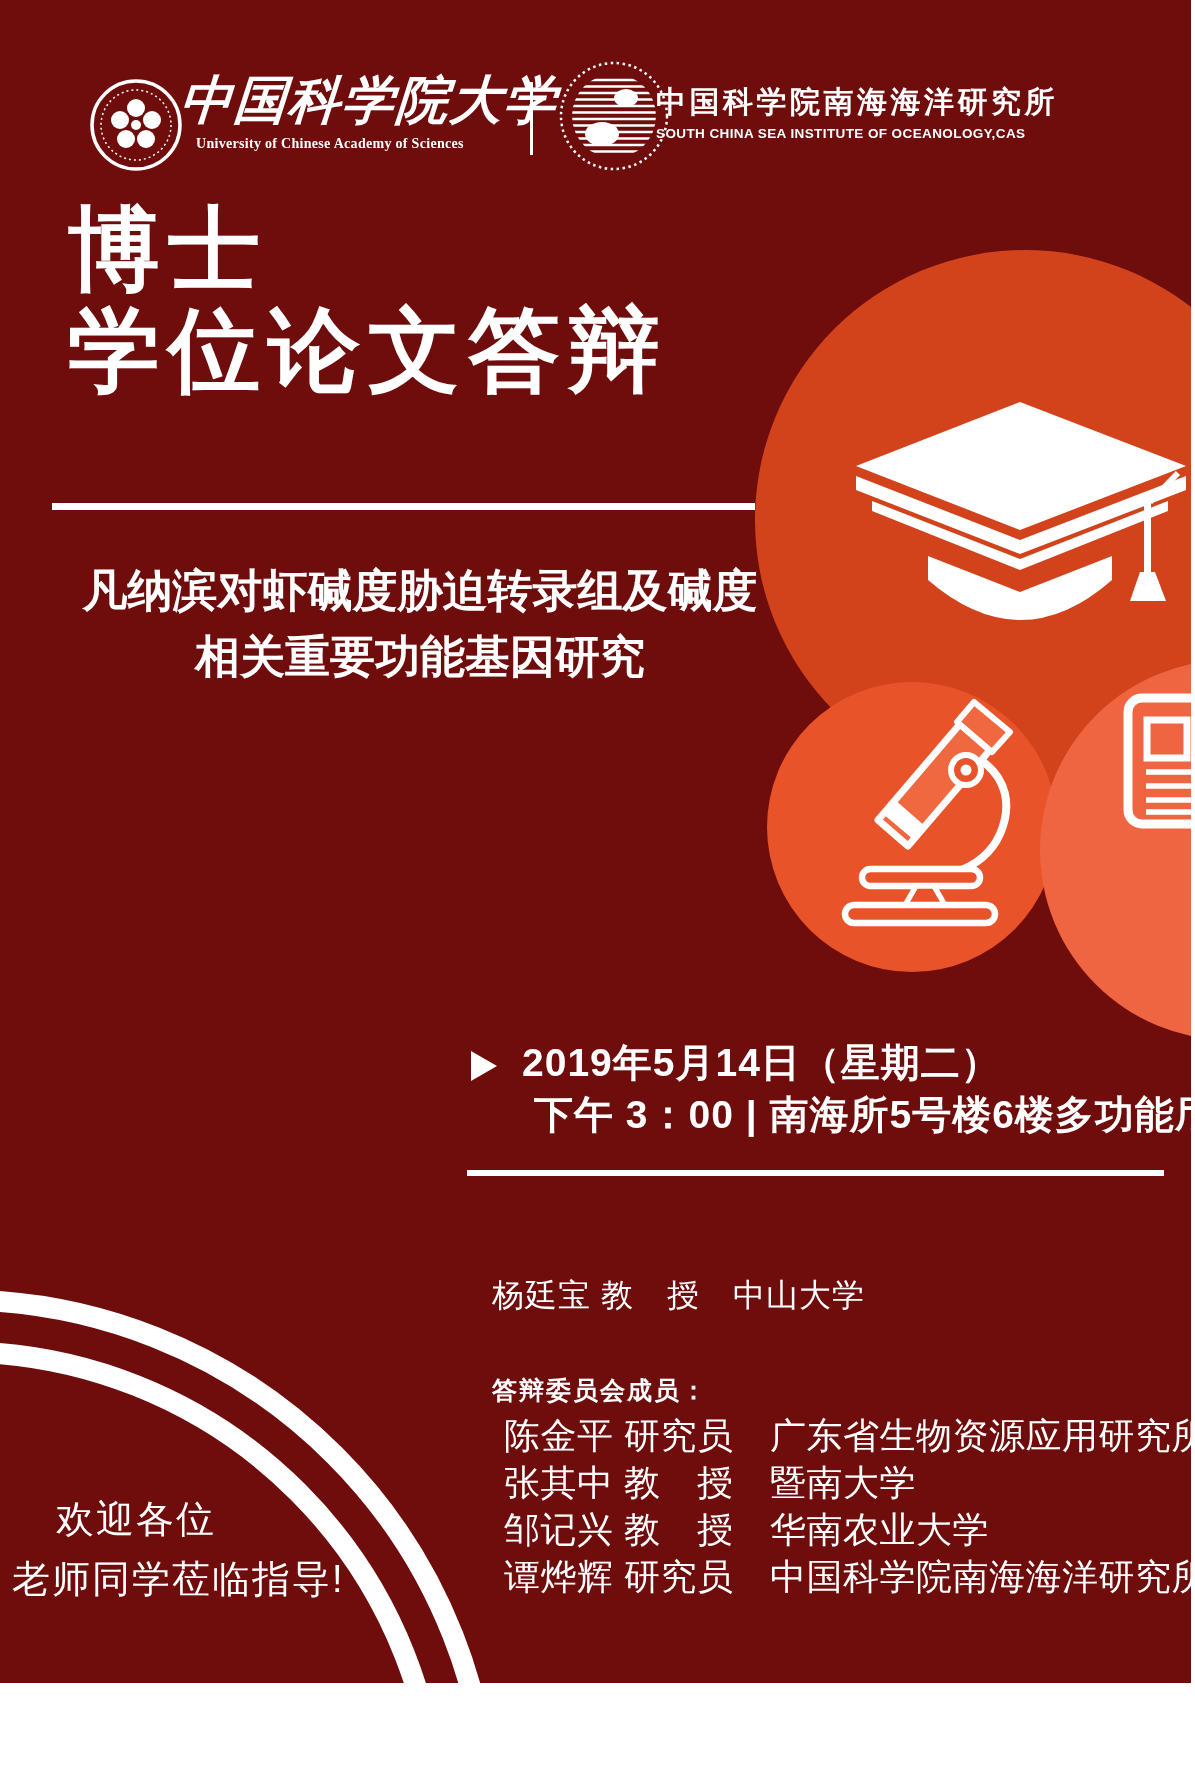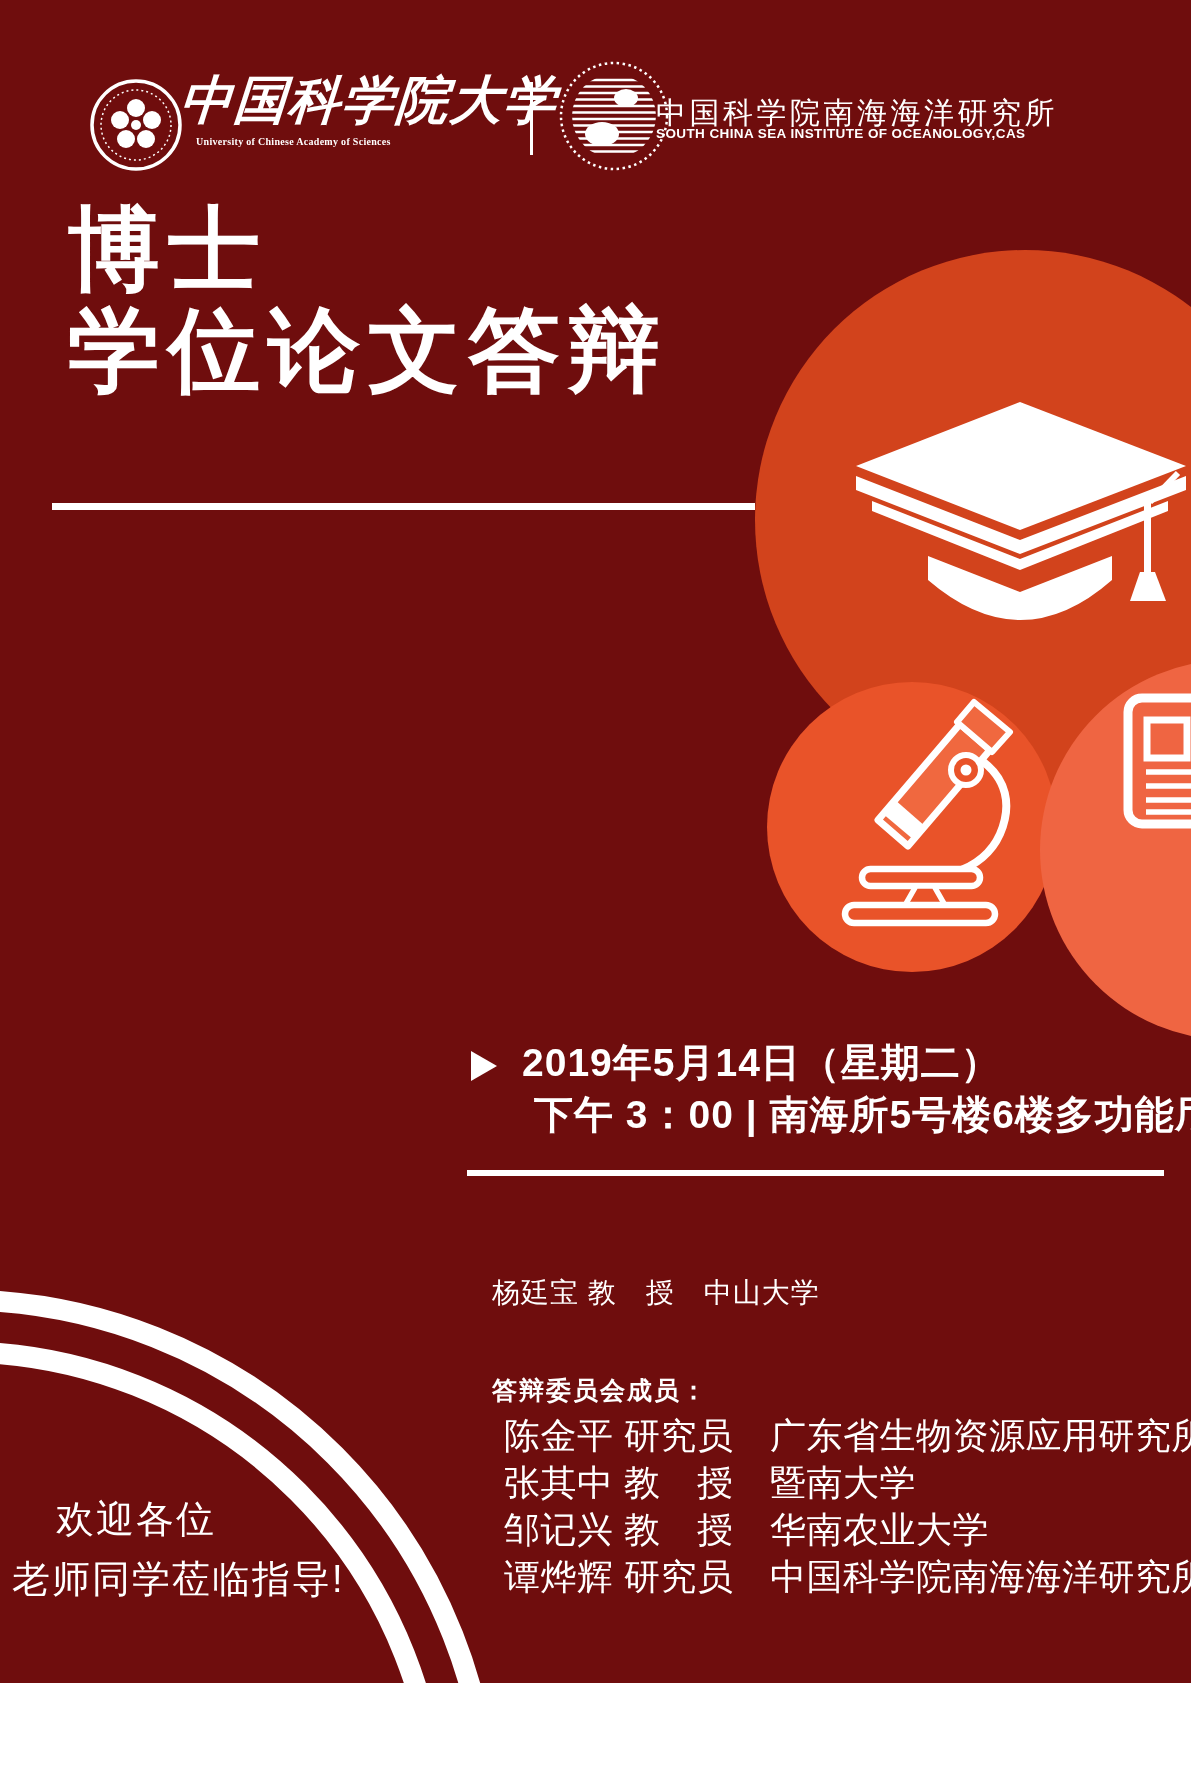--- a/index.html
+++ b/index.html
@@ -6,23 +6,23 @@
   .canvas{position:relative;width:1195px;height:1791px;background:#ffffff;overflow:hidden;
           font-family:"Liberation Sans","DejaVu Sans",sans-serif;}
   .poster{position:absolute;left:0;top:0;width:1191px;height:1683px;background:#6F0D0D;overflow:hidden;}
   .decor{position:absolute;left:0;top:0;pointer-events:none;}
   .txt{position:absolute;color:#ffffff;white-space:nowrap;}
 
   
   .ucas-cn{left:180px;top:66px;font-family:"Liberation Serif","DejaVu Serif",serif;
            font-size:52px;font-weight:bold;font-style:italic;letter-spacing:2px;transform:skewX(-4deg);}
   .ucas-en{left:196px;top:136px;font-family:"Liberation Serif","DejaVu Serif",serif;
-           font-size:10px;font-weight:bold;letter-spacing:0.3px;}
+           font-size:14px;font-weight:bold;letter-spacing:0.3px;}
   .logo-divider{position:absolute;left:530px;top:82px;width:3px;height:73px;background:#ffffff;}
-  .scsio-cn{left:656px;top:93px;font-size:30px;font-weight:normal;letter-spacing:3.5px;}
+  .scsio-cn{left:656px;top:82px;font-size:30px;font-weight:bold;letter-spacing:3.5px;}
   .scsio-en{left:656px;top:126px;font-size:13.5px;font-weight:bold;letter-spacing:0.4px;}
 
   
   .main-title{left:68px;top:200px;font-family:"Liberation Serif","DejaVu Serif",serif;
               font-size:92px;font-weight:bold;line-height:101px;letter-spacing:8px;}
   .thesis{left:68px;top:558px;width:704px;text-align:center;font-size:45px;font-weight:bold;
           line-height:66px;white-space:normal;}
 
   
   .info{left:120px;top:766px;font-size:34px;line-height:57px;}
@@ -30,21 +30,21 @@
   .info .val{margin-left:4px;}
 
   
   .tri{position:absolute;left:471px;top:1051px;width:0;height:0;
        border-left:26px solid #ffffff;border-top:15px solid transparent;border-bottom:15px solid transparent;}
   .date-line{left:522px;top:1036px;font-size:39px;font-weight:bold;letter-spacing:1px;}
   .time-line{left:534px;top:1088px;font-size:39px;font-weight:bold;letter-spacing:1px;}
 
   
   .chair-h{left:492px;top:1226px;font-size:38px;font-weight:bold;letter-spacing:2px;}
-  .chair-n{left:492px;top:1274px;font-size:28px;letter-spacing:1px;}
+  .chair-n{left:492px;top:1274px;font-size:32px;letter-spacing:1px;}
   .memb-h{left:492px;top:1374px;font-size:25px;font-weight:bold;letter-spacing:2px;}
   .memb-list{left:504px;top:1412px;font-size:36px;line-height:47px;letter-spacing:0.5px;}
 
   
   .welcome1{left:56px;top:1494px;font-size:38px;letter-spacing:2px;}
   .welcome2{left:12px;top:1554px;font-size:38px;letter-spacing:2px;}
 </style>
 </head>
 <body>
 
@@ -124,20 +124,24 @@
       </g>
     </svg>
     <div class="txt scsio-cn">中国科学院南海海洋研究所</div>
     <div class="txt scsio-en">SOUTH CHINA SEA INSTITUTE OF OCEANOLOGY,CAS</div>
 
     <div class="txt main-title">
       <div>博士</div>
       <div>学位论文答辩</div>
     </div>
 
+    <div class="txt thesis">
+      <div>凡纳滨对虾碱度胁迫转录组及碱度</div>
+      <div>相关重要功能基因研究</div>
+    </div>
 
 
     <div class="tri"></div>
     <div class="txt date-line">2019年5月14日（星期二）</div>
     <div class="txt time-line">下午 3：00 | 南海所5号楼6楼多功能厅</div>
 
     <div class="txt chair-n">杨廷宝 教　授　中山大学</div>
     <div class="txt memb-h">答辩委员会成员：</div>
     <div class="txt memb-list">
       <div>陈金平 研究员　广东省生物资源应用研究所</div>

